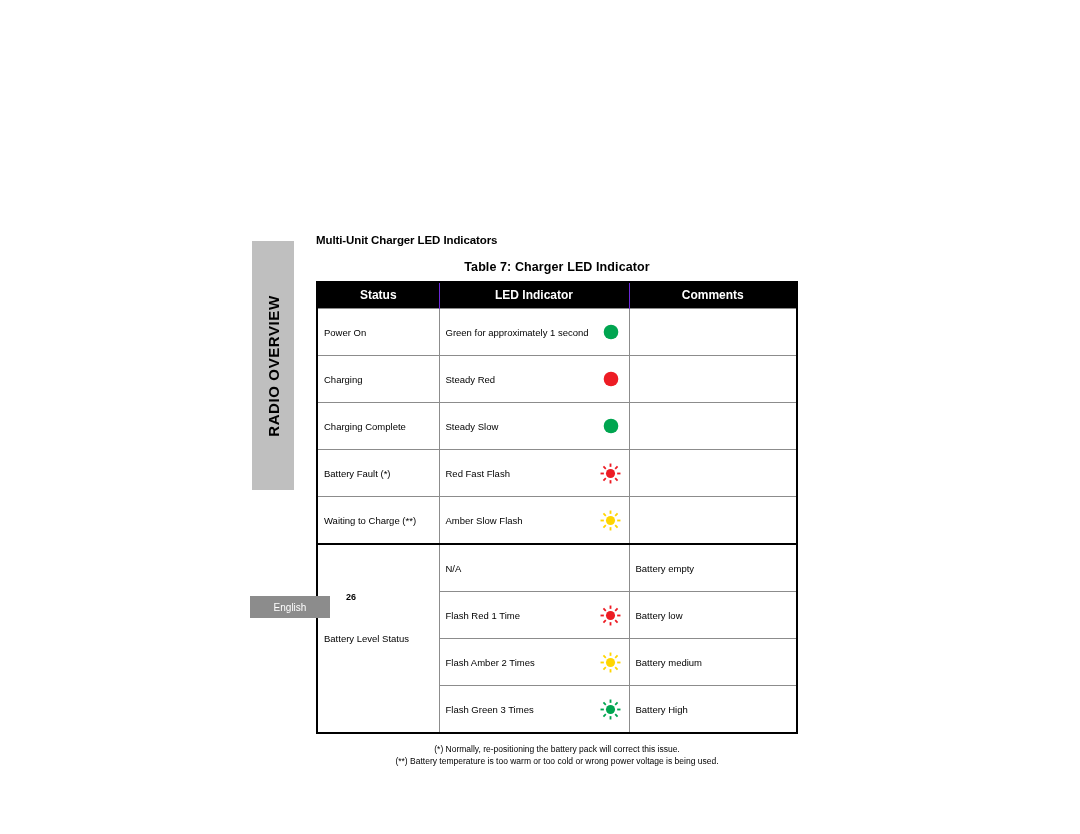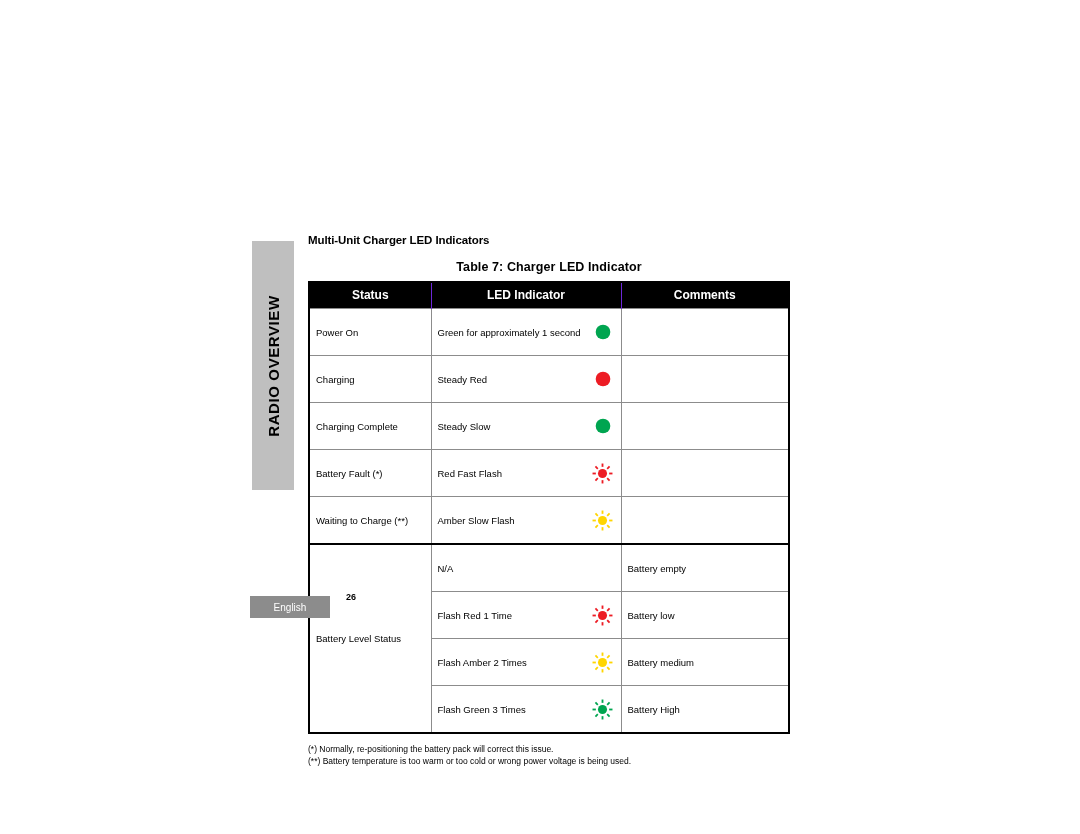--- a/index.html
+++ b/index.html
@@ -34,21 +34,21 @@
     white-space: nowrap;
     font-size: 15px;
     font-weight: bold;
     letter-spacing: 0.6px;
     color: #000;
   }
 
   
   #content {
     position: absolute;
-    left: 308px;
+    left: 316px;
     top: 234px;
     width: 482px;
   }
 
   #section-heading {
     font-size: 11.5px;
     font-weight: bold;
     margin: 0 0 14px 0;
     letter-spacing: -0.1px;
   }
@@ -114,20 +114,21 @@
     align-items: center;
     justify-content: center;
   }
   .led-glyph svg { display: block; }
 
   
   #footnotes {
     margin-top: 9px;
     font-size: 8.5px;
     line-height: 1.45;
+    text-align: center;
   }
   #footnotes div { white-space: nowrap; }
 
   
   #footer {
     position: absolute;
     left: 250px;
     top: 596px;
     height: 22px;
     display: flex;

